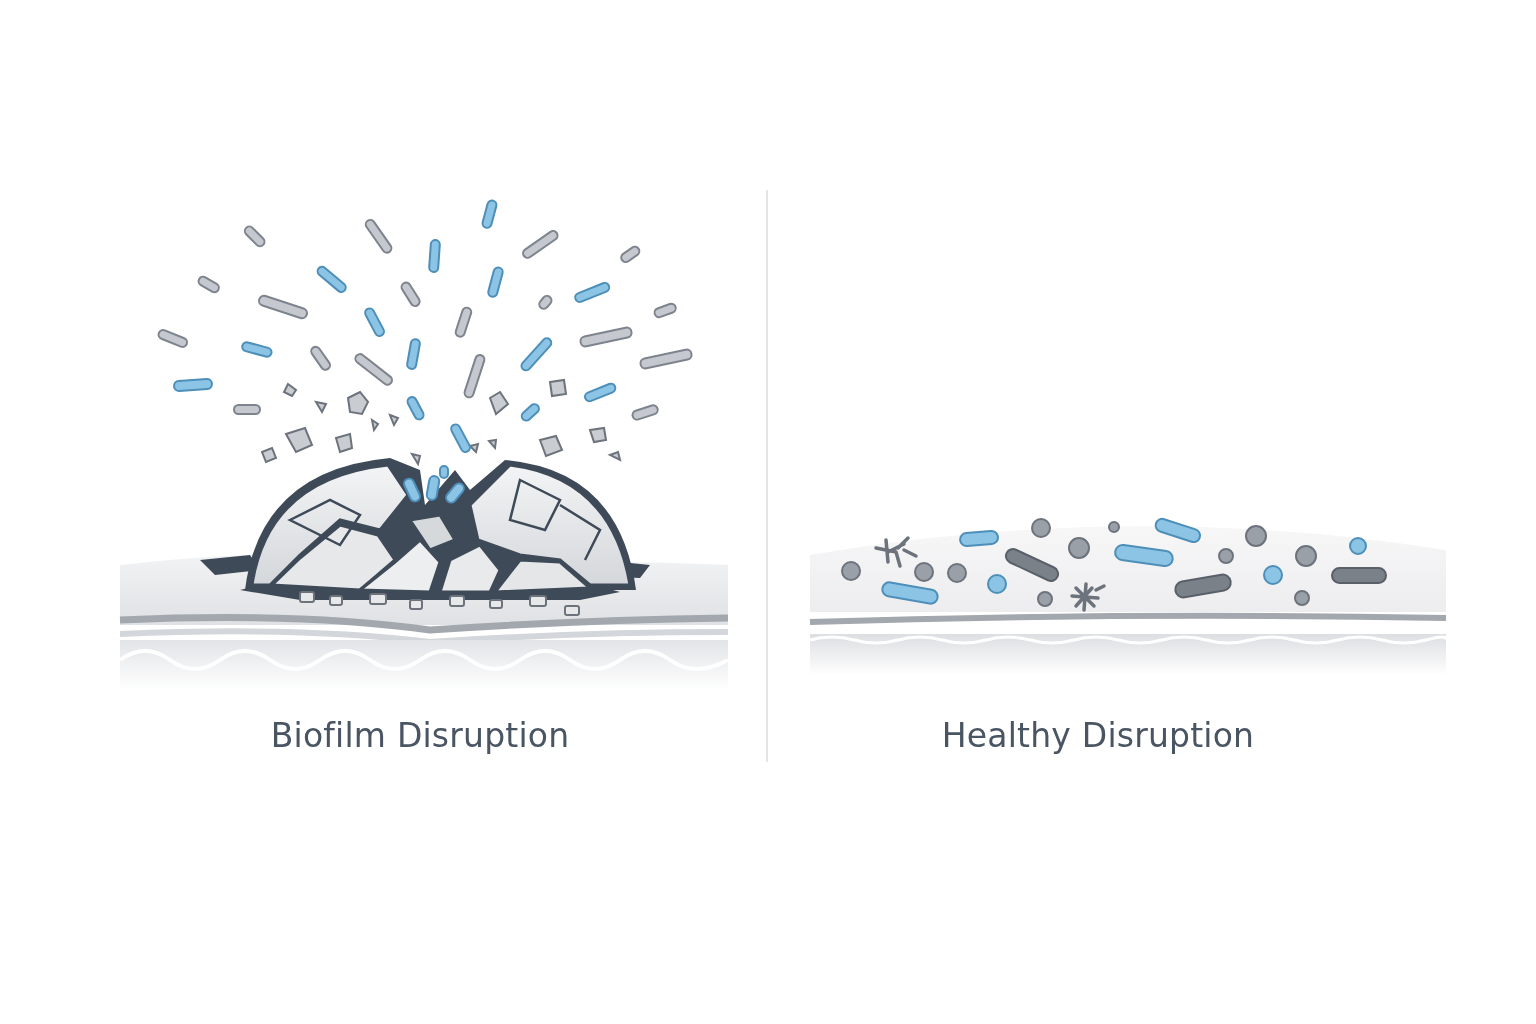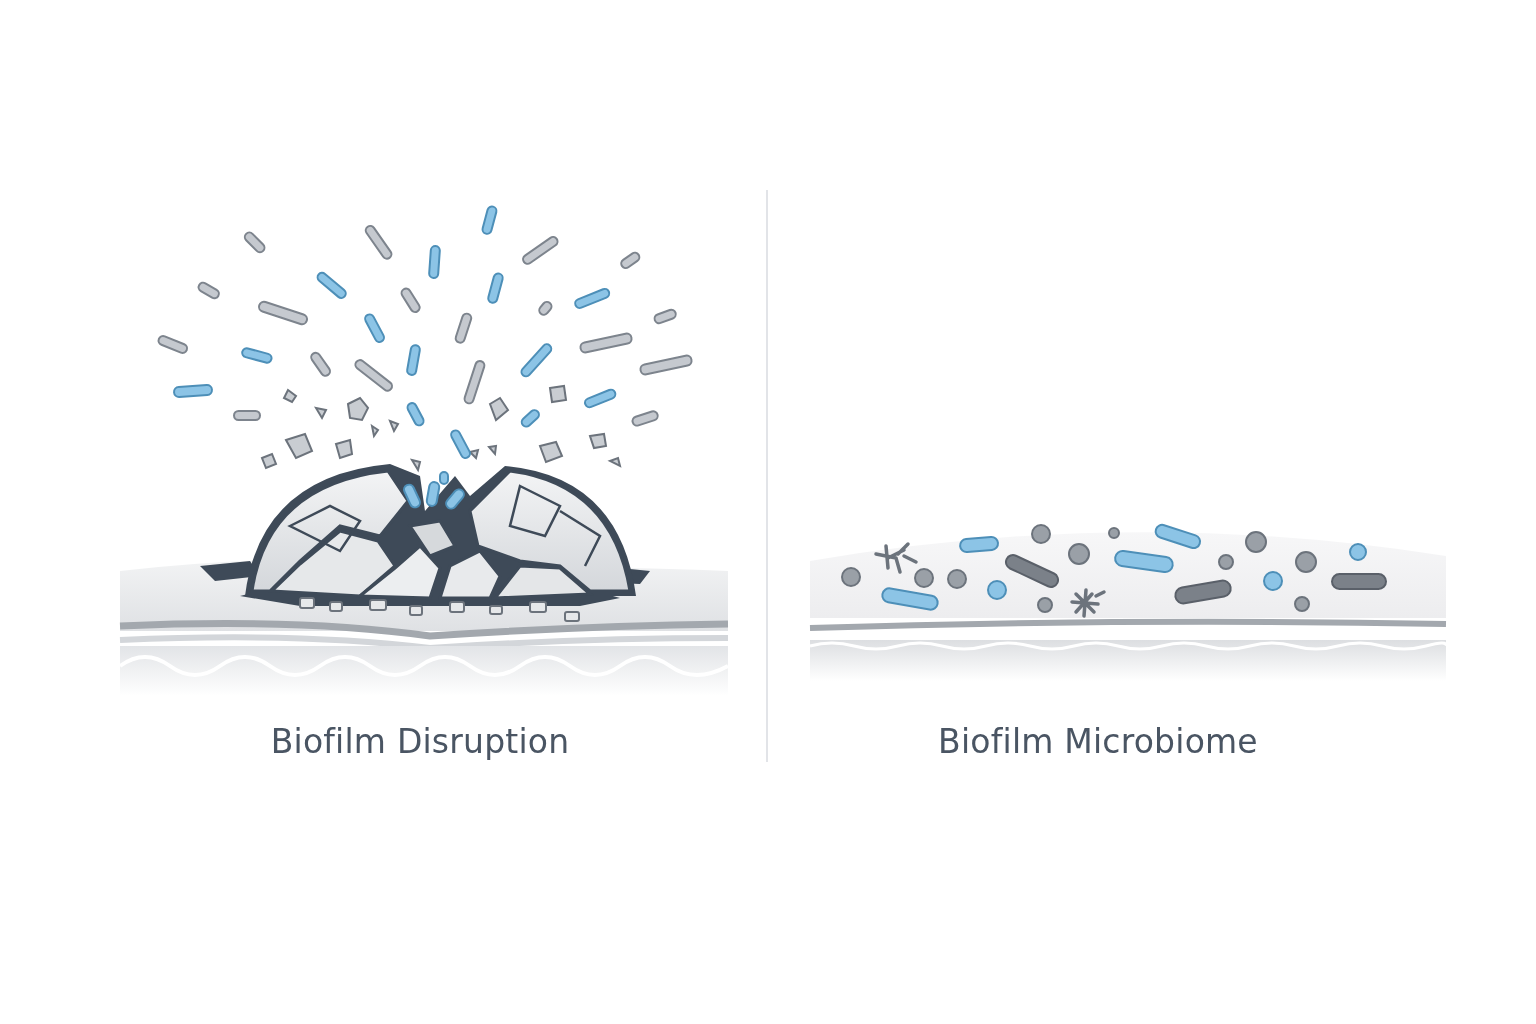--- a/index.html
+++ b/index.html
@@ -1,18 +1,18 @@
 <!DOCTYPE html>
 <html><head>
 <meta charset="utf-8">
 <style>
   html, body { margin: 0; padding: 0; background: #ffffff; }
   body { width: 1536px; height: 1024px; position: relative; overflow: hidden;
          font-family: "DejaVu Sans", "Liberation Sans", sans-serif; }
-  .panel { position: absolute; top: 6px; height: 756px; }
+  .panel { position: absolute; top: 0; height: 756px; }
   .panel svg { position: absolute; left: 0; top: 0; }
   .caption { position: absolute; font-size: 33px; color: #4a5563; letter-spacing: 0.2px;
              font-family: "DejaVu Sans", sans-serif; white-space: nowrap; text-align: center; }
   .divider { position: absolute; left: 766px; top: 190px; width: 2px; height: 572px; background: #e2e4e8; }
 </style>
 </head>
 <body>
 
 <div class="panel" style="left:0; width:766px;">
   <svg width="766" height="700" viewBox="0 0 766 700">
@@ -190,14 +190,14 @@
       <rect x="882" y="586" width="56" height="14" rx="7" transform="rotate(10 910 593)"></rect>
       <rect x="1115" y="548" width="58" height="15" rx="7.5" transform="rotate(8 1144 555)"></rect>
       <rect x="1155" y="524" width="46" height="13" rx="6.5" transform="rotate(18 1178 530)"></rect>
     </g>
 
     <g stroke="#6c737c" stroke-width="3.5" stroke-linecap="round" fill="none">
       <path d="M876 548 L896 552 M886 540 L888 562 M888 552 L904 544 M896 552 L900 566 M898 548 L908 538 M904 550 L916 556"></path>
       <path d="M1072 596 L1098 598 M1086 584 L1084 610 M1076 588 L1094 606 M1092 588 L1076 606 M1096 590 L1104 586"></path>
     </g>
   </svg>
-  <div class="caption" style="left:110px; top:716px; width:440px;">Biofilm Microbiome</div>
+  <div class="caption" style="left:110px; top:716px; width:440px;">Healthy Disruption</div>
 </div>
 
 </body></html>

